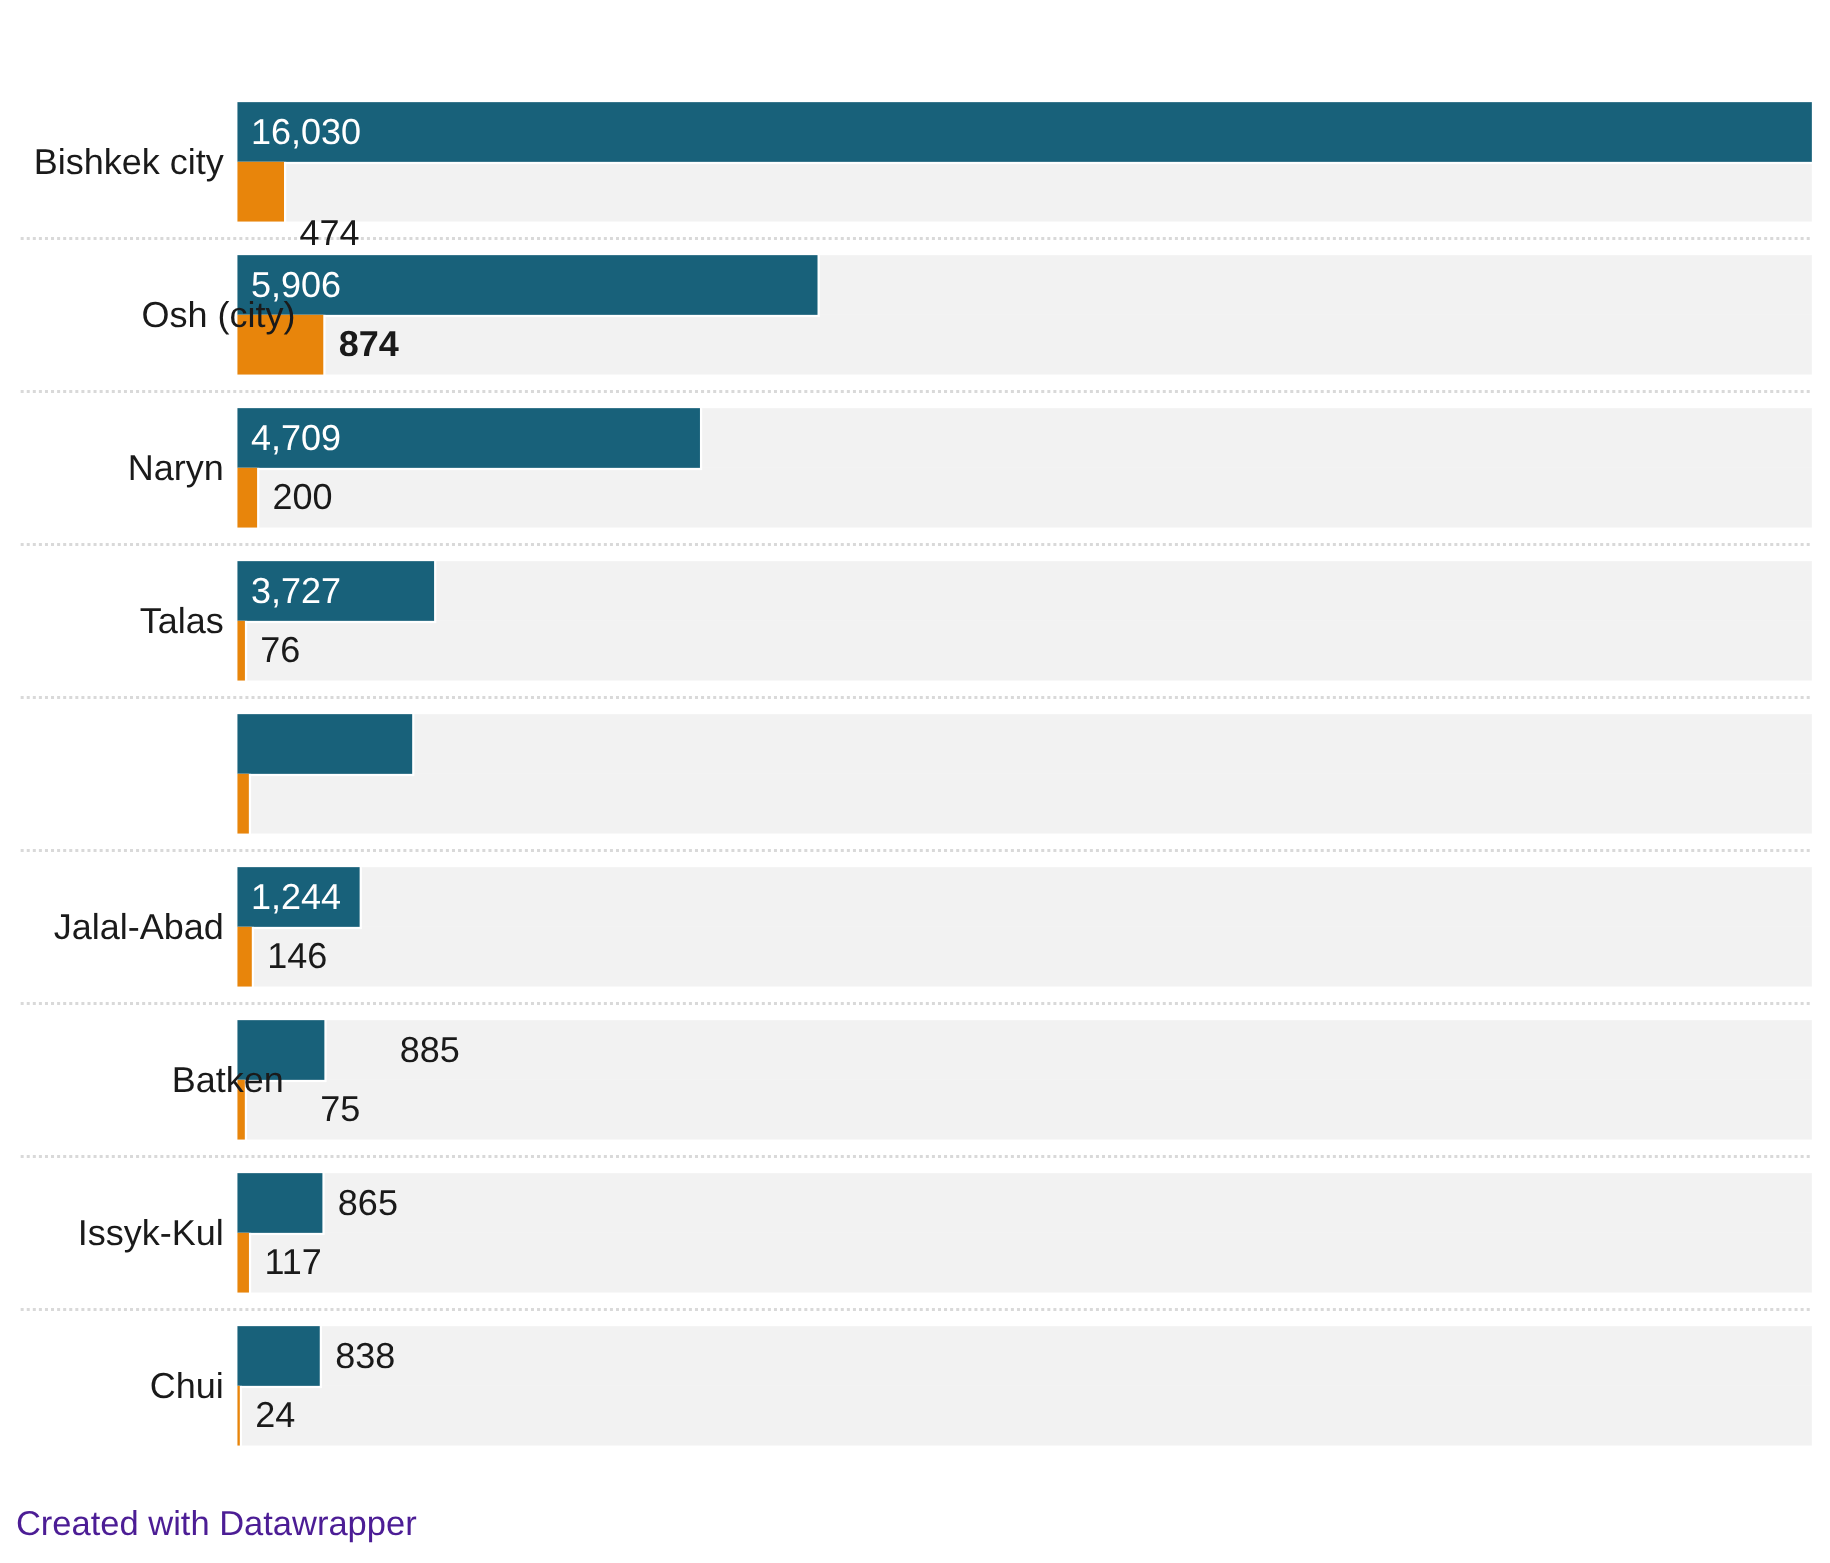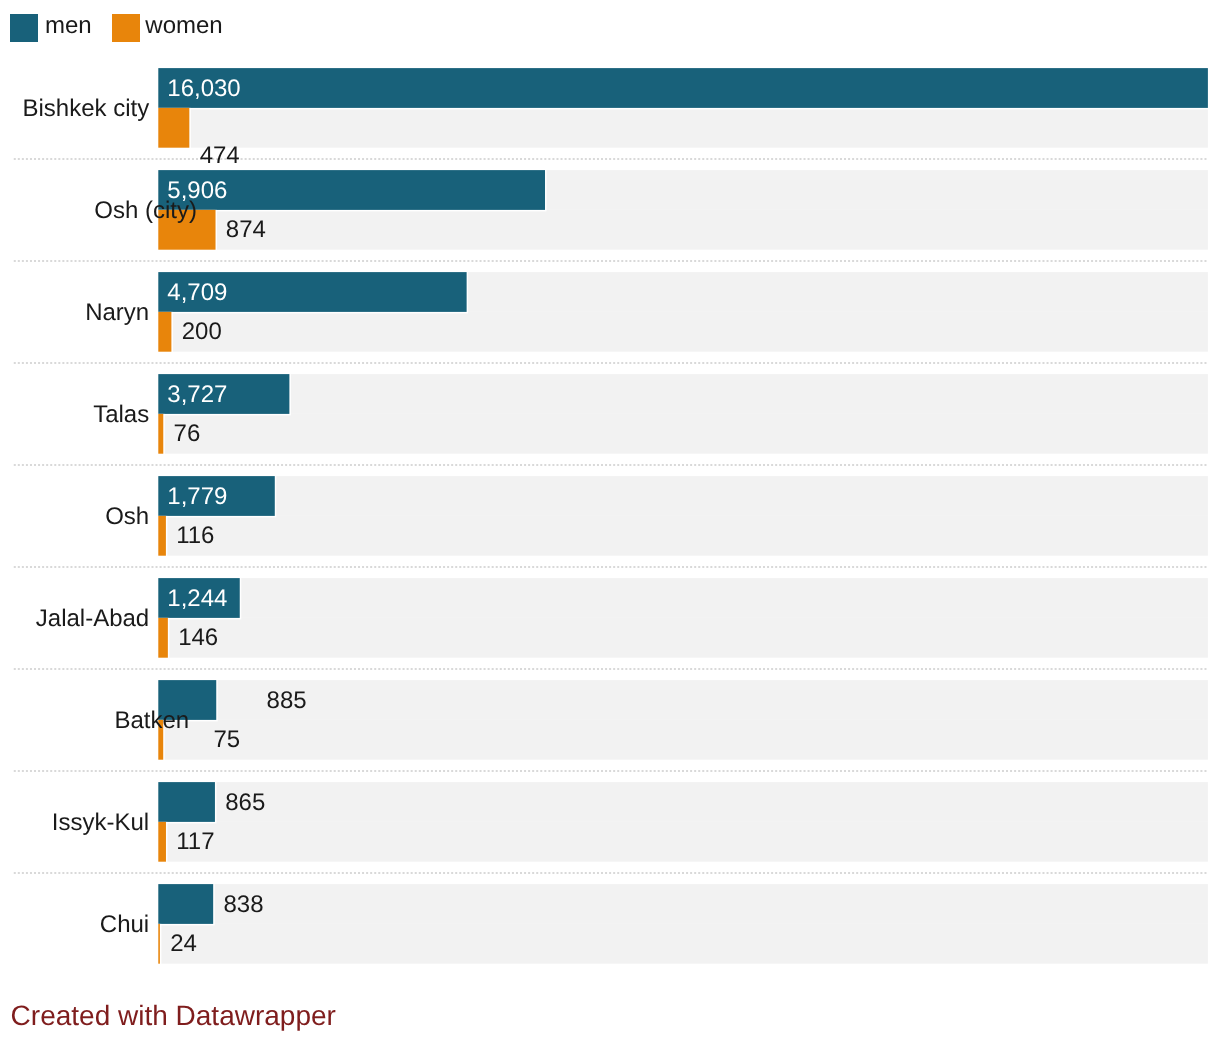--- a/index.html
+++ b/index.html
@@ -21,37 +21,27 @@
   
   .chart{position:absolute;left:0;top:0;width:1220px;height:902px;}
   .plot{position:absolute;left:0;top:0;}
   .row{position:absolute;left:0;width:1220px;}
   .rowlabel{position:absolute;text-align:right;font-size:24px;line-height:24px;
             color:#1a1a1a;white-space:nowrap;}
   .vlabel{position:absolute;font-size:24px;line-height:24px;white-space:nowrap;}
   .vlabel.inside{color:#ffffff;}
   .vlabel.outside{color:#1a1a1a;}
   
-  .footer{position:absolute;font-size:28px;line-height:21.7px;color:#7f1d1d;white-space:nowrap;}
+  .footer{position:absolute;font-size:23px;line-height:21.7px;color:#4c1d95;white-space:nowrap;}
 </style>
 </head>
 <body>
 
 <div id="root">
 
-  <div class="legend">
-      <div class="legend-item">
-        <span class="swatch" style="left: 10px; top: 14px; background: rgb(24, 97, 122);"></span>
-        <span class="legend-label" style="left: 45px; top: 14.2px;">men</span>
-      </div>
-      <div class="legend-item">
-        <span class="swatch" style="left: 112px; top: 14px; background: rgb(232, 133, 11);"></span>
-        <span class="legend-label" style="left: 145.3px; top: 14.2px;">women</span>
-      </div>
-    </div>
   <div class="chart">
       <svg class="plot" width="1220" height="1042" viewBox="0 0 1220 1042">
         <rect x="158.3" y="68.1" width="1049.6000000000001" height="39.8" fill="#f2f2f2"></rect>
         <rect x="158.3" y="107.89999999999999" width="1049.6000000000001" height="39.8" fill="#f2f2f2"></rect>
         <rect x="158.3" y="68.1" width="1051.1000000000001" height="41.3" fill="#ffffff"></rect>
         <rect x="158.3" y="68.1" width="1049.6000000000001" height="39.8" fill="#18617a"></rect>
         <rect x="158.3" y="107.89999999999999" width="32.53620711166563" height="41.3" fill="#ffffff"></rect>
         <rect x="158.3" y="107.89999999999999" width="31.03620711166563" height="39.8" fill="#e8850b"></rect>
         <line x1="12" y1="159" x2="1207.9" y2="159" stroke="#d9d9d9" stroke-width="2" stroke-dasharray="2 2.05" stroke-dashoffset="-1.77" stroke-linecap="butt"></line>
         <rect x="158.3" y="170.1" width="1049.6000000000001" height="39.8" fill="#f2f2f2"></rect>
@@ -110,37 +100,32 @@
         <rect x="158.3" y="923.9" width="3.0714535246412975" height="41.3" fill="#ffffff"></rect>
         <rect x="158.3" y="923.9" width="1.5714535246412975" height="39.8" fill="#e8850b"></rect>
       </svg>
       <div class="row" style="top: 68.1px; height: 79.6px;">
         <div class="vlabel inside" style="top: 8.5px; left: 167.3px;">16,030</div>
         <div class="vlabel outside" style="top: 48.3px; left: 199.636px; margin-top: 28px;">474</div>
         <div class="rowlabel" style="right: 1070.8px; top: 29.2px;">Bishkek city</div>
       </div>
       <div class="row" style="top: 170.1px; height: 79.6px;">
         <div class="vlabel inside" style="top: 8.5px; left: 167.3px;">5,906</div>
-        <div class="vlabel outside" style="top: 48.3px; left: 225.827px;">874</div>
+        <div class="vlabel outside" style="top: 48.3px; left: 225.827px; font-weight: bold;">874</div>
         <div class="rowlabel" style="right: 1023px; top: 29.2px;">Osh (city)</div>
       </div>
       <div class="row" style="top: 272.1px; height: 79.6px;">
         <div class="vlabel inside" style="top: 8.5px; left: 167.3px;">4,709</div>
         <div class="vlabel outside" style="top: 48.3px; left: 181.695px; text-align: center;">200</div>
         <div class="rowlabel" style="right: 1070.8px; top: 29.2px;">Naryn</div>
       </div>
       <div class="row" style="top: 374.1px; height: 79.6px;">
         <div class="vlabel inside" style="top: 8.5px; left: 167.3px;">3,727</div>
         <div class="vlabel outside" style="top: 48.3px; left: 173.576px;">76</div>
         <div class="rowlabel" style="right: 1070.8px; top: 29.2px;">Talas</div>
-      </div>
-      <div class="row" style="top: 476.1px; height: 79.6px;">
-        <div class="vlabel inside" style="top: 8.5px; left: 167.3px;">1,779</div>
-        <div class="vlabel outside" style="top: 48.3px; left: 176.195px;">116</div>
-        <div class="rowlabel" style="right: 1070.8px; top: 29.2px;">Osh</div>
       </div>
       <div class="row" style="top: 578.1px; height: 79.6px;">
         <div class="vlabel inside" style="top: 8.5px; left: 167.3px;">1,244</div>
         <div class="vlabel outside" style="top: 48.3px; left: 178.16px;">146</div>
         <div class="rowlabel" style="right: 1070.8px; top: 29.2px;">Jalal-Abad</div>
       </div>
       <div class="row" style="top: 680.1px; height: 79.6px; margin-left: 40px;">
         <div class="vlabel outside" style="top: 8.5px; left: 226.547px;">885</div>
         <div class="vlabel outside" style="top: 48.3px; left: 173.511px;">75</div>
         <div class="rowlabel" style="right: 1070.8px; top: 29.2px;">Batken</div>

